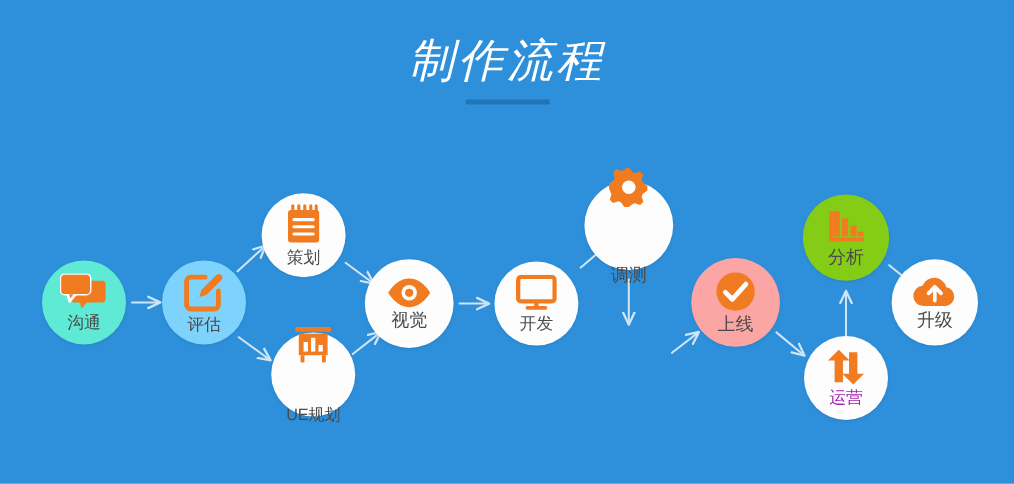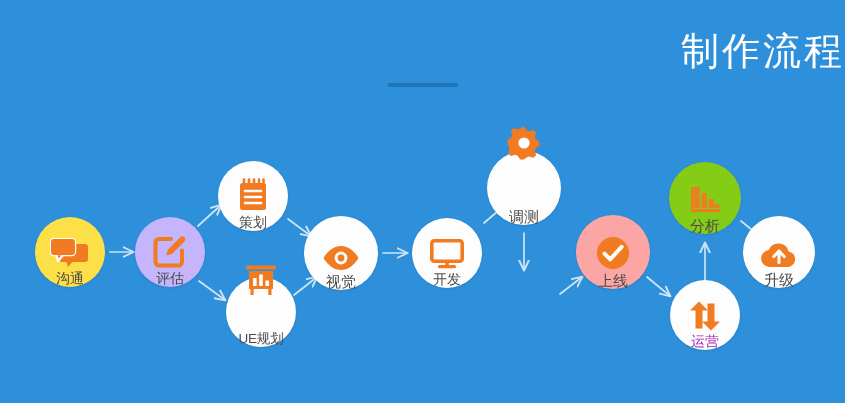--- a/index.html
+++ b/index.html
@@ -19,21 +19,22 @@
     height: 403px;
     background: #2e90db;
     overflow: hidden;
   }
   
   #title-block {
     position: absolute;
     left: 0;
     top: 28px;
     width: 845px;
-    text-align: right;
+    text-align: center;
+    font-style: italic;
   }
   #page-title {
     color: #ffffff;
     font-size: 38px;
     line-height: 46px;
     letter-spacing: 3px;
     font-weight: 400;
     white-space: nowrap;
   }
   #title-underline {
@@ -61,21 +62,21 @@
   }
   
   .node {
     position: absolute;
     border-radius: 50%;
     background: #fdfdfd;
     box-shadow: 0 1px 3px rgba(0,0,0,0.10);
     display: flex;
     flex-direction: column;
     align-items: center;
-    justify-content: flex-end;
+    justify-content: center;
     box-sizing: border-box;
   }
   .node .node-icon {
     display: block;
     line-height: 0;
     margin-bottom: 2px;
   }
   .node .node-label {
     color: #4a4a4a;
     font-size: 15px;
@@ -112,31 +113,31 @@
         <line x1="484" y1="223" x2="505" y2="205" stroke="#cfe4f5" stroke-width="1.7" stroke-linecap="round" marker-end="url(#ah)"></line>
         <line x1="524" y1="233" x2="524" y2="270" stroke="#cfe4f5" stroke-width="1.7" stroke-linecap="round" marker-end="url(#ah)"></line>
         <line x1="560" y1="294" x2="582" y2="277" stroke="#cfe4f5" stroke-width="1.7" stroke-linecap="round" marker-end="url(#ah)"></line>
         <line x1="647" y1="277" x2="670" y2="296" stroke="#cfe4f5" stroke-width="1.7" stroke-linecap="round" marker-end="url(#ah)"></line>
         <line x1="705" y1="280" x2="705" y2="243" stroke="#cfe4f5" stroke-width="1.7" stroke-linecap="round" marker-end="url(#ah)"></line>
         <line x1="741" y1="221" x2="762" y2="238" stroke="#cfe4f5" stroke-width="1.7" stroke-linecap="round" marker-end="url(#ah)"></line>
       </g>
   </svg>
 
   <div id="flow-layer">
-      <div class="node small" style="width: 70px; height: 70px; left: 35px; top: 217px; background: #fde047;">
+      <div class="node small" style="width: 70px; height: 70px; left: 35px; top: 217px; background: #5eead4;">
         <span class="node-icon"><svg width="40" height="30" viewBox="0 0 40 30">
      <rect x="9" y="6" width="29" height="18" rx="3" fill="#f07b20"></rect>
      <path d="M16 22 L24 22 L18 29 Z" fill="#f07b20"></path>
      <rect x="1" y="1" width="24" height="16" rx="3" fill="#f07b20" stroke="#fdfdfd" stroke-width="2.4"></rect>
      <path d="M6 16 L14 16 L8 23 Z" fill="#f07b20" stroke="#fdfdfd" stroke-width="2.4" stroke-linejoin="round"></path>
      <rect x="1" y="1" width="24" height="16" rx="3" fill="#f07b20"></rect>
    </svg></span>
         <span class="node-label" style="color: rgb(74, 74, 74);">沟通</span>
       </div>
-      <div class="node small" style="width: 70px; height: 70px; left: 135px; top: 217px; background: #c4b5fd;">
+      <div class="node small" style="width: 70px; height: 70px; left: 135px; top: 217px; background: #7dd3fc;">
         <span class="node-icon"><svg width="34" height="34" viewBox="0 0 34 34">
      <path d="M29 16.5 V28 a3.5 3.5 0 0 1 -3.5 3.5 H6 A3.5 3.5 0 0 1 2.5 28 V8.5 A3.5 3.5 0 0 1 6 5 H18" fill="none" stroke="#f07b20" stroke-width="4" stroke-linecap="round"></path>
      <path d="M13 21.5 L15 15.5 L27.5 3 a3 3 0 0 1 4.2 4.2 L19.2 19.7 Z" fill="#f07b20"></path>
    </svg></span>
         <span class="node-label" style="color: rgb(74, 74, 74);">评估</span>
       </div>
       <div class="node small" style="width: 70px; height: 70px; left: 218px; top: 161px; background: rgb(253, 253, 253);">
         <span class="node-icon"><svg width="32" height="34" viewBox="0 0 32 34">
      <rect x="3" y="5" width="26" height="27" rx="2.5" fill="#f07b20"></rect>
      <g stroke="#f07b20" stroke-width="2.6" stroke-linecap="round">

